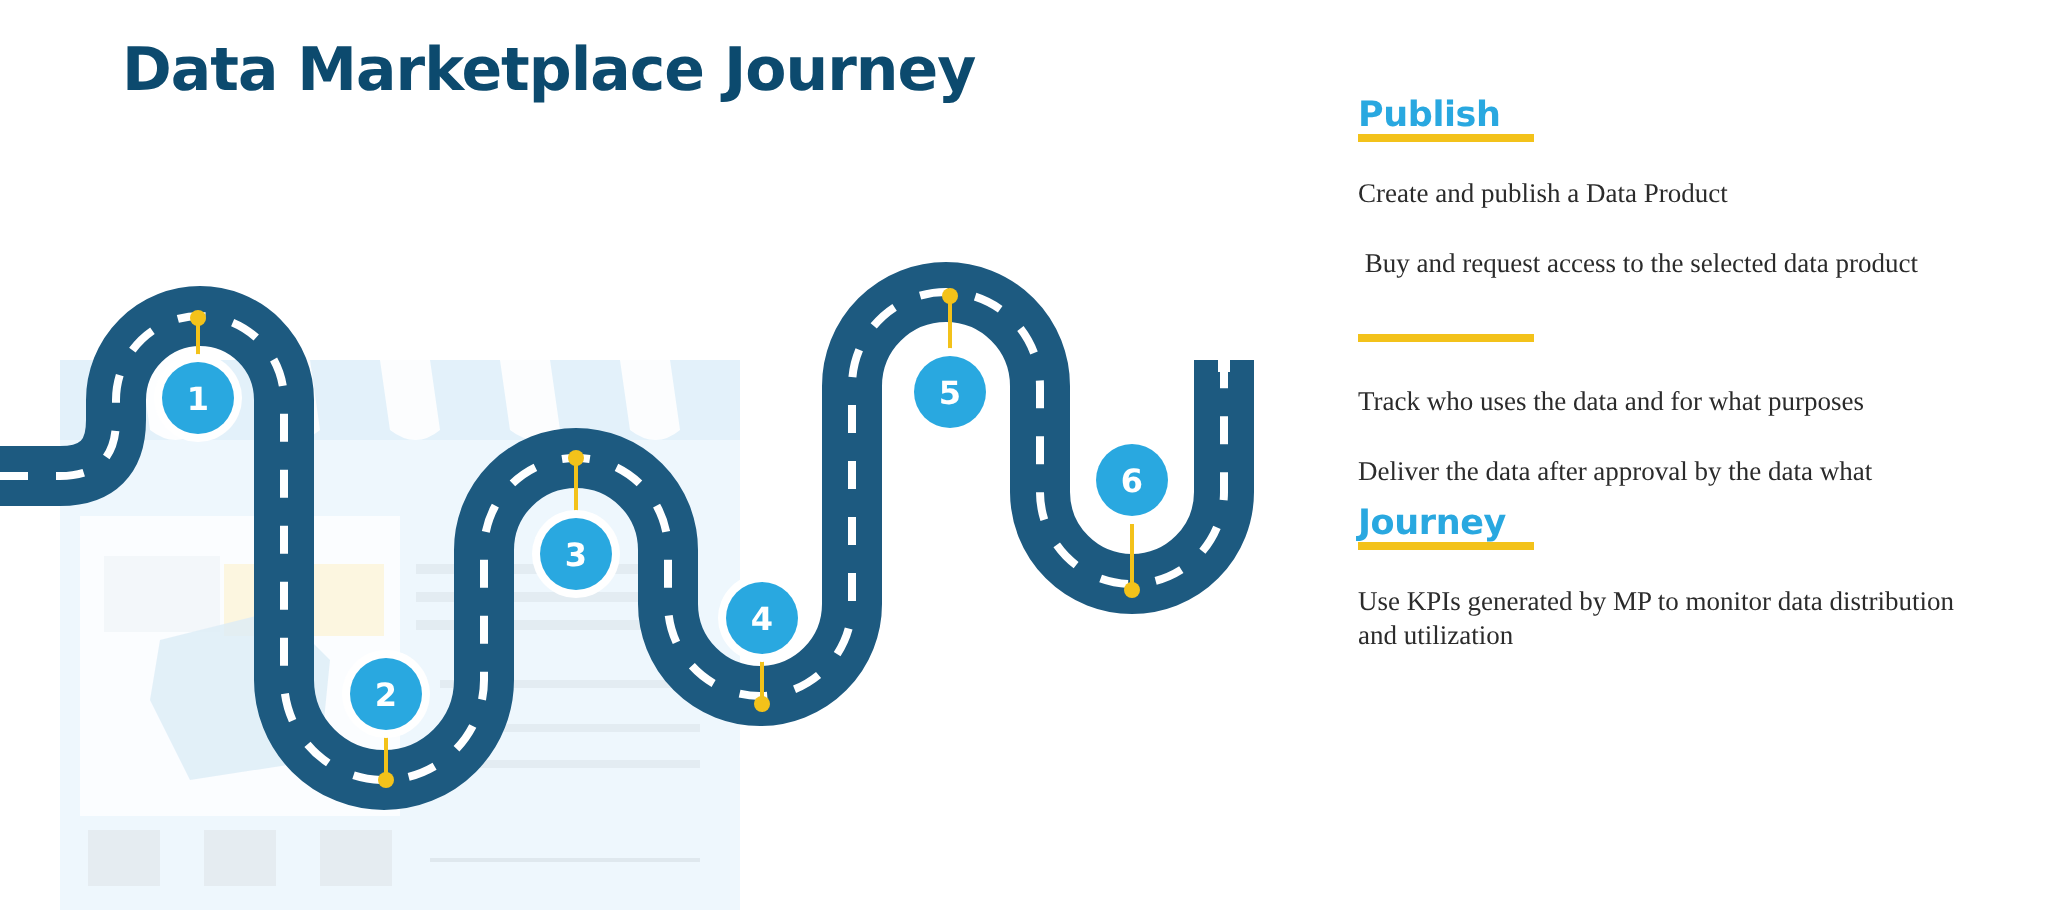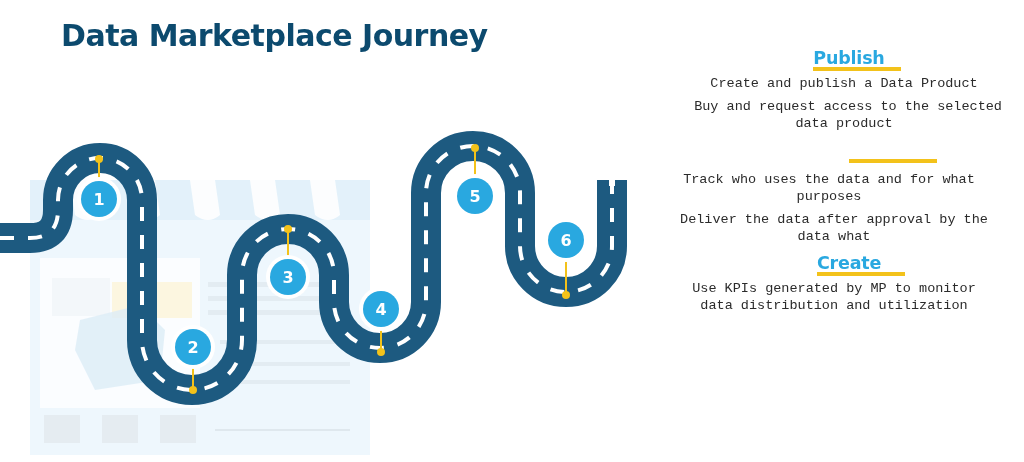--- a/index.html
+++ b/index.html
@@ -6,34 +6,34 @@
   body {
     width: 1024px; height: 462px; background: #ffffff; position: relative; overflow: hidden;
     font-family: "DejaVu Sans", sans-serif;
   }
   .title {
     position: absolute; left: 61px; top: 18px;
     font-family: "DejaVu Sans", sans-serif; font-weight: bold; font-size: 30px;
     color: #0c4a6e; letter-spacing: -0.5px; white-space: nowrap;
   }
   .illus { position: absolute; left: 0; top: 0; width: 660px; height: 462px; }
-  .steps { position: absolute; left: 679px; top: 46px; width: 340px; text-align: center; }
+  .steps { position: absolute; left: 679px; top: 46px; width: 340px; }
   .step { position: relative; }
   .step-head { position: relative; display: inline-block; height: 24px; }
   .step-title {
     font-family: "DejaVu Sans", sans-serif; font-weight: bold; font-size: 17.5px;
     color: #29a8e0; position: relative; z-index: 2; white-space: nowrap; line-height: 24px;
     letter-spacing: -0.2px;
   }
   .step-underline {
     position: absolute; left: 0; top: 21px; width: 88px; height: 4px; background: #f3c21a; z-index: 1;
   }
   .step-desc {
-    font-family: Liberation Mono, monospace; font-size: 13.5px; color: #2b2b2b;
-    line-height: 17px; margin-top: 5px; width: 330px;
+    font-family: Liberation Serif, serif; font-size: 13.5px; color: #2b2b2b;
+    line-height: 17px; margin-top: 18px; width: 330px;
   }
 </style>
 </head>
 <body>
 
 <div class="title">Data Marketplace Journey</div>
 
 <svg class="illus" viewBox="0 0 660 462" xmlns="http://www.w3.org/2000/svg">
 
   <g opacity="1">
@@ -126,16 +126,16 @@
     <div class="step-desc" style="white-space:pre-wrap;"> Buy and request access to the selected data product</div>
   </div>
   <div class="step" style="margin-bottom:6px;">
     <div class="step-head"><span class="step-underline"></span></div>
     <div class="step-desc" style="width:300px;">Track who uses the data and for what purposes</div>
   </div>
   <div class="step" style="margin-bottom:6px;">
     <div class="step-desc" style="width:310px;">Deliver the data after approval by the data what</div>
   </div>
   <div class="step">
-    <div class="step-head"><span class="step-title">Create</span><span class="step-underline"></span></div>
+    <div class="step-head"><span class="step-title">Journey</span><span class="step-underline"></span></div>
     <div class="step-desc" style="width:310px;">Use KPIs generated by MP to monitor data distribution and utilization</div>
   </div>
 </div>
 
 </body></html>

